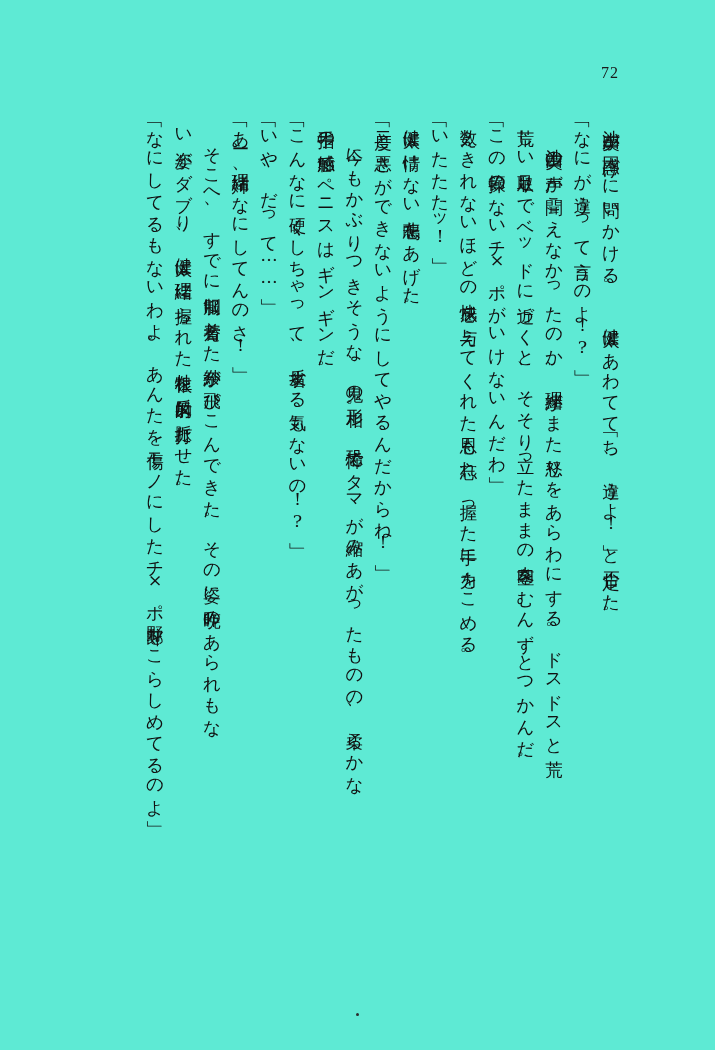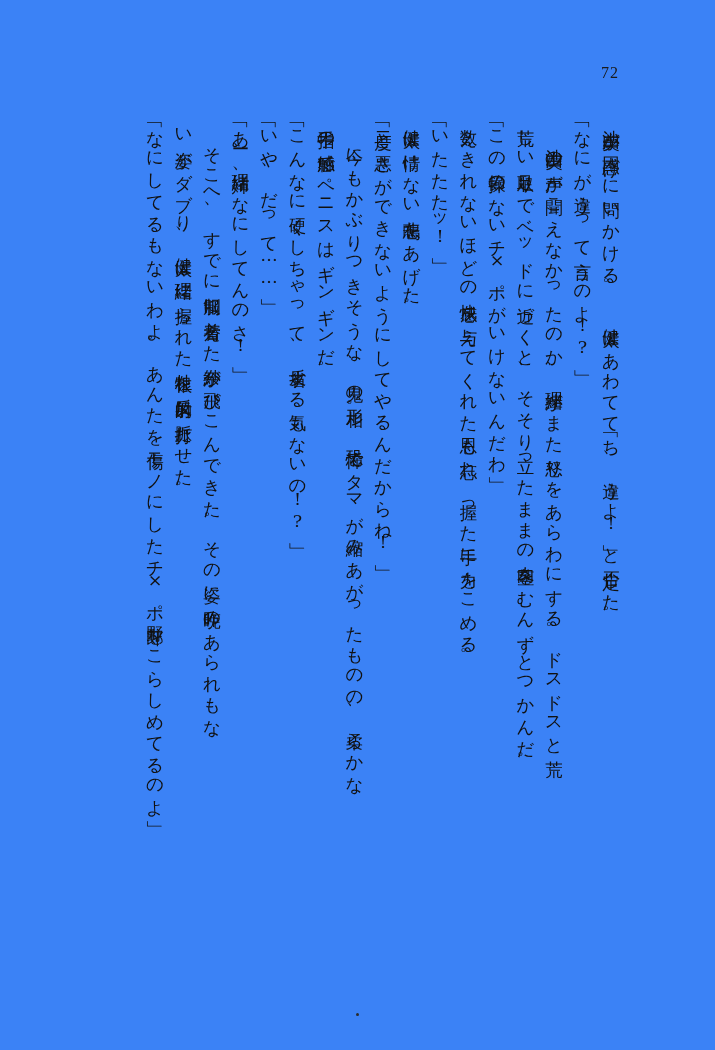--- a/index.html
+++ b/index.html
@@ -11,21 +11,21 @@
     width: 715px;
     height: 1050px;
     overflow: hidden;
     font-family: "DejaVu Serif", serif;
     color: #111111;
   }
   .page {
     position: relative;
     width: 715px;
     height: 1050px;
-    background: #3b82f6;
+    background: #5eead4;
   }
   .page-number {
     position: absolute;
     top: 64px;
     right: 96px;
     font-family: "Liberation Serif", serif;
     font-size: 16px;
     letter-spacing: 1px;
     color: #1a1a1a;
   }

